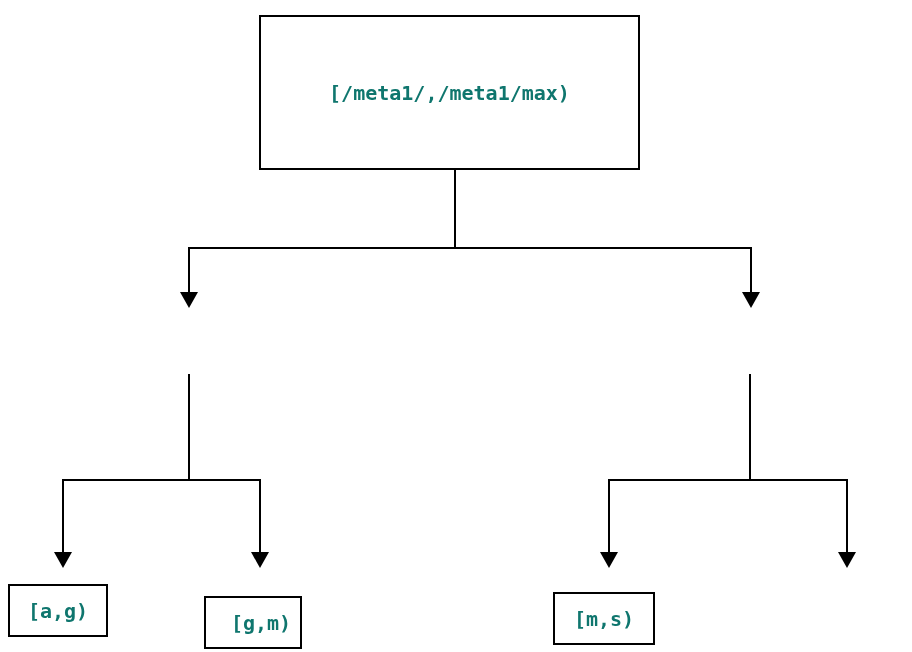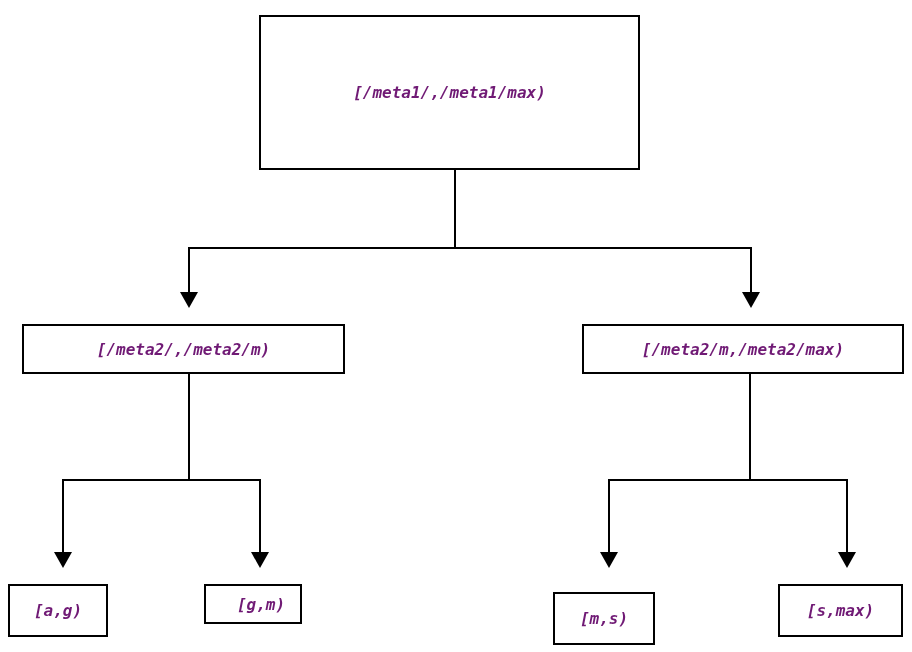--- a/index.html
+++ b/index.html
@@ -15,45 +15,44 @@
     font-family: "DejaVu Sans Mono", "Liberation Mono", monospace;
   }
   .node {
     position: absolute;
     box-sizing: border-box;
     border: 2px solid #000000;
     background: #ffffff;
     display: flex;
     align-items: center;
     justify-content: center;
-    font-size: 16px;
+    font-size: 20px;
     font-weight: bold;
-    color: #701a75;
+    color: #0f766e;
     white-space: nowrap;
-    font-style: italic;
   }
   .edge {
     position: absolute;
     background: #000000;
   }
   .arrowhead {
     position: absolute;
     width: 0;
     height: 0;
     border-left: 9px solid transparent;
     border-right: 9px solid transparent;
     border-top: 16px solid #000000;
   }
 
   
   .node-root      { left: 259px; top: 15px;  width: 381px; height: 155px; }
   .node-left      { left: 22px;  top: 324px; width: 323px; height: 50px;  }
   .node-right     { left: 582px; top: 324px; width: 322px; height: 50px;  }
   .node-leaf-ag   { left: 8px;   top: 584px; width: 100px; height: 53px; text-align: right;  }
-  .node-leaf-gm   { left: 204px; top: 584px; width: 98px;  height: 40px; padding-left: 16px;  }
+  .node-leaf-gm   { left: 204px; top: 596px; width: 98px;  height: 53px; padding-left: 16px;  }
   .node-leaf-ms   { left: 553px; top: 584px; width: 102px; height: 53px; margin-top: 8px;  }
   .node-leaf-smax { left: 778px; top: 584px; width: 125px; height: 53px;  }
 
   
   .e-root-stem    { left: 454px; top: 170px; width: 2px;   height: 79px; }
   .e-root-hbar    { left: 188px; top: 247px; width: 564px; height: 2px;  }
   .e-root-ldrop   { left: 188px; top: 249px; width: 2px;   height: 43px; }
   .e-root-rdrop   { left: 750px; top: 249px; width: 2px;   height: 43px; }
   .a-root-l       { left: 180px; top: 292px; }
   .a-root-r       { left: 742px; top: 292px; }
@@ -74,31 +73,28 @@
   .a-right-l      { left: 600px; top: 552px; }
   .a-right-r      { left: 838px; top: 552px; }
 </style>
 </head>
 <body>
 
 <div class="canvas">
 
   <div class="node node-root">[/meta1/,/meta1/max)</div>
 
-  <div class="node node-left">[/meta2/,/meta2/m)</div>
 
-  <div class="node node-right">[/meta2/m,/meta2/max)</div>
 
   <div class="node node-leaf-ag">[a,g)</div>
 
   <div class="node node-leaf-gm">[g,m)</div>
 
   <div class="node node-leaf-ms">[m,s)</div>
 
-  <div class="node node-leaf-smax">[s,max)</div>
 
   <div class="edge e-root-stem"></div>
   <div class="edge e-root-hbar"></div>
   <div class="edge e-root-ldrop"></div>
   <div class="edge e-root-rdrop"></div>
   <div class="arrowhead a-root-l"></div>
   <div class="arrowhead a-root-r"></div>
 
   <div class="edge e-left-stem"></div>
   <div class="edge e-left-hbar"></div>

